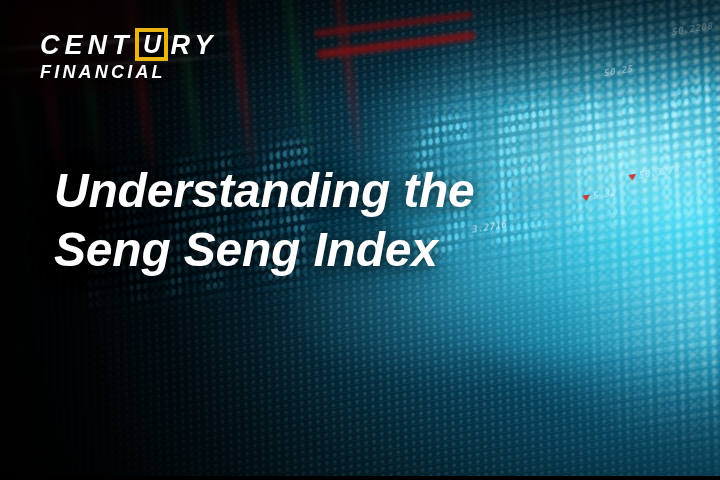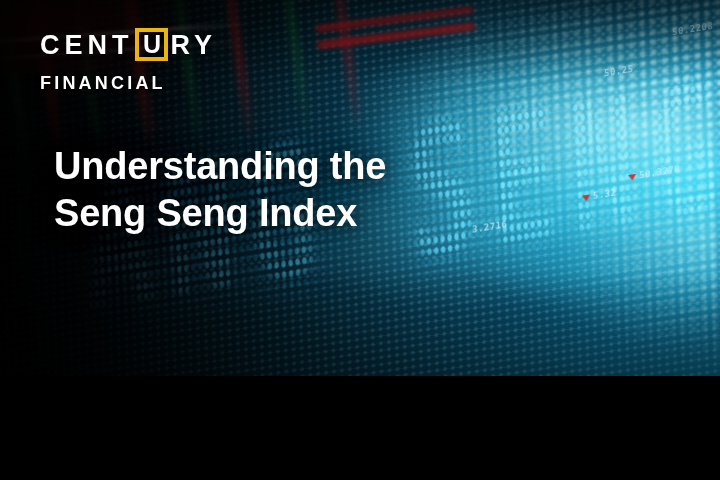--- a/index.html
+++ b/index.html
@@ -1,22 +1,23 @@
 <!DOCTYPE html>
 <html><head>
 <meta charset="utf-8">
 <style>
   html,body{margin:0;padding:0;background:#000;}
   body{font-family:"Liberation Sans",sans-serif;}
 
   #banner{
     position:relative;
-    width:720px;height:376px;
+    width:720px;height:476px;
     overflow:hidden;
     background:#404040;
+    font-style:italic;
   }
 
   
   .layer{position:absolute;inset:0;pointer-events:none;}
 
   
   #bg-base{
     background:
       radial-gradient(150% 120% at 96% 46%, rgba(40,190,232,.95) 0%, rgba(22,128,170,.72) 16%, rgba(10,70,102,.5) 32%, rgba(5,34,52,.2) 52%, rgba(0,0,0,0) 70%),
       linear-gradient(100deg,#000105 0%,#00070d 16%,#021720 32%,#042c3c 50%,#06465f 68%,#0a6d93 84%,#0e90bd 100%);
@@ -198,31 +199,31 @@
     width:33px;height:33px;
     border:4px solid #e8b511;
     margin:0 3px 0 1px;
     position:relative;top:-1px;
   }
   #logo-u{
     font-size:25px;font-weight:700;color:#ffffff;letter-spacing:0;
     line-height:1;position:relative;left:1px;
   }
   #logo-financial{
-    margin-top:12px;
+    margin-top:1px;
     font-size:18px;font-weight:700;
     color:#ffffff;
     letter-spacing:3.2px;
     text-shadow:0 1px 4px rgba(0,0,0,.85);
   }
 
   
   #headline{
-    position:absolute;left:54px;top:118px;
-    font-size:38px;
+    position:absolute;left:54px;top:130px;
+    font-size:48px;
     font-weight:700;
     line-height:1.22;
     color:#ffffff;
     letter-spacing:-.2px;
     text-shadow:0 2px 14px rgba(0,0,0,.62),0 0 30px rgba(0,0,0,.38);
     -webkit-user-select:none;user-select:none;
   }
   #headline .hl-line{display:block;white-space:nowrap;}
 </style>
 </head>

